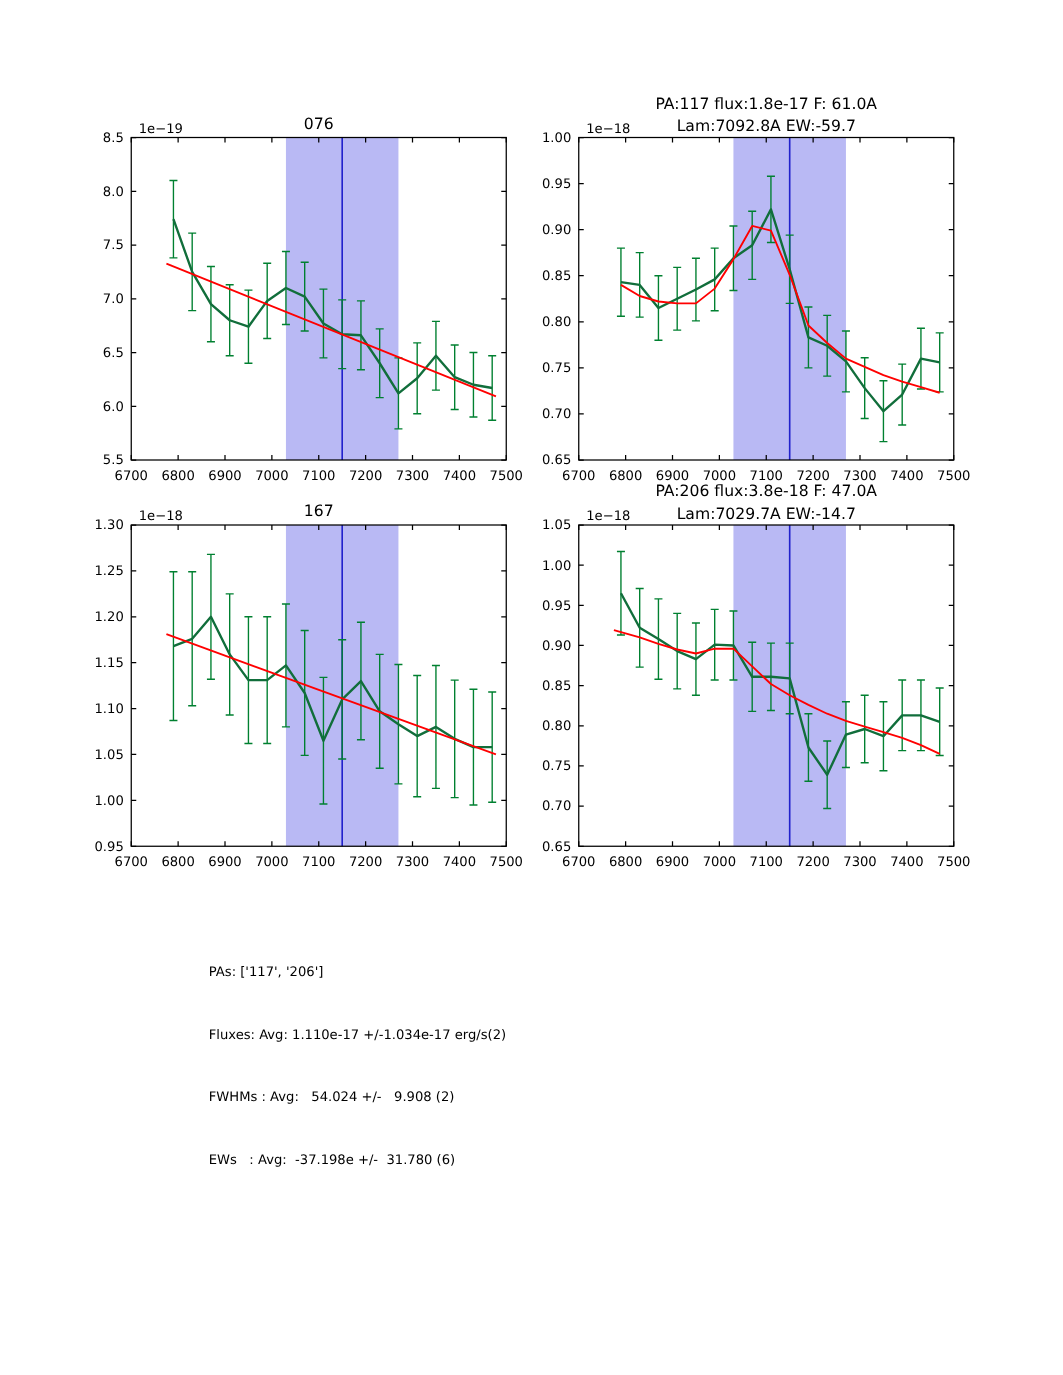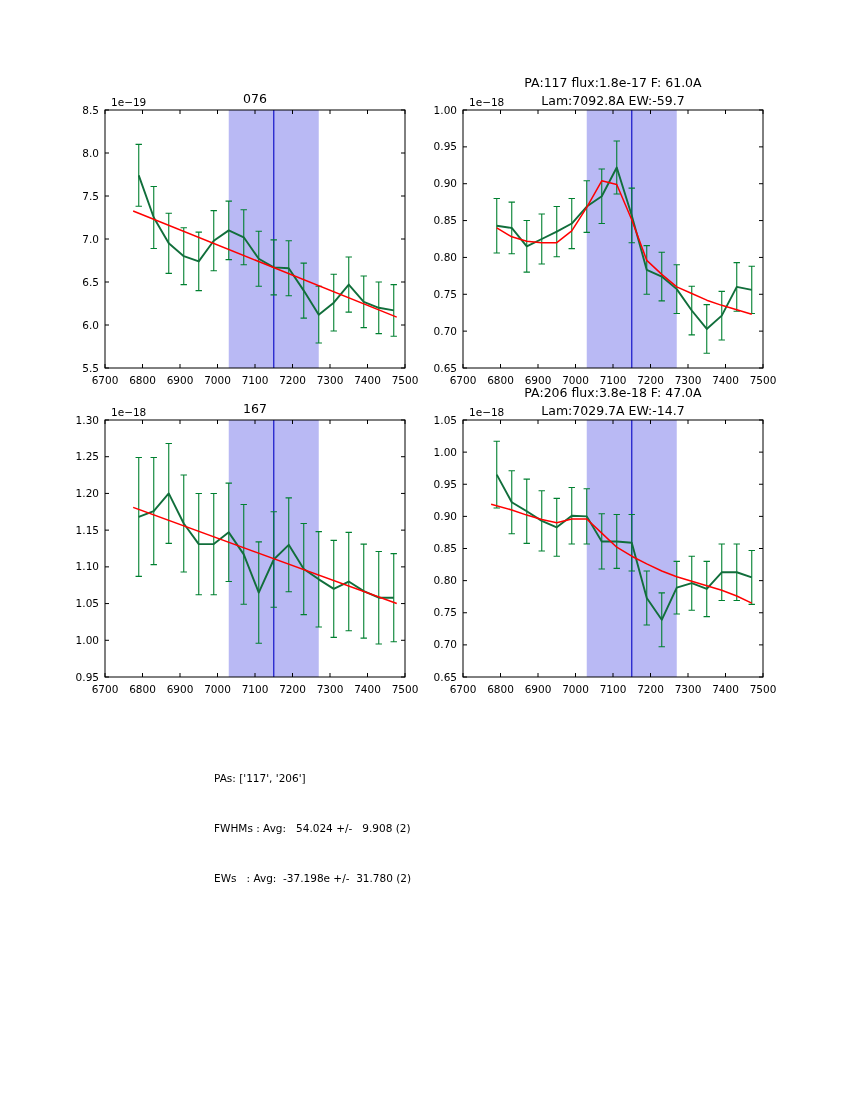--- a/index.html
+++ b/index.html
@@ -3,21 +3,21 @@
 <meta charset="utf-8">
 <style>
   html,body{margin:0;padding:0;background:#ffffff;}
   .page{position:relative;width:850px;height:1100px;background:#ffffff;overflow:hidden;
         font-family:"DejaVu Sans",sans-serif;}
   .subplot{position:absolute;}
   .subplot svg{display:block;}
   svg text{font-family:"DejaVu Sans",sans-serif;fill:#000000;}
   .summary{position:absolute;left:167px;top:741px;color:#000000;
            font-family:"DejaVu Sans",sans-serif;font-size:10.5px;white-space:pre;}
-  .sline{height:26px;line-height:26px;margin-left:47px;}
+  .sline{height:26px;line-height:26px;}
 </style>
 </head>
 <body>
 
 <div class="page">
   <div class="subplot" id="subplot-0" style="left: 45px; top: 60px;">
       <svg width="385" height="344" viewBox="0 0 385 344">
         <rect x="183.75" y="50" width="90" height="258" fill="#b9b9f4"></rect>
         <line x1="228.75" y1="50" x2="228.75" y2="308" stroke="#2121cc" stroke-width="1.3"></line>
         <path d="M90.55 84.4H96.95M93.75 84.4V146.32M90.55 146.32H96.95M105.55 126.54H111.95M108.75 126.54V188.46M105.55 188.46H111.95M120.55 153.2H126.95M123.75 153.2V213.4M120.55 213.4H126.95M135.55 167.82H141.95M138.75 167.82V224.58M135.55 224.58H141.95M150.55 172.12H156.95M153.75 172.12V230.6M150.55 230.6H156.95M165.55 150.62H171.95M168.75 150.62V210.82M165.55 210.82H171.95M180.55 141.16H186.95M183.75 141.16V199.64M180.55 199.64H186.95M195.55 149.76H201.95M198.75 149.76V204.8M195.55 204.8H201.95M210.55 171.26H216.95M213.75 171.26V226.3M210.55 226.3H216.95M225.55 179.86H231.95M228.75 179.86V234.9M225.55 234.9H231.95M240.55 180.72H246.95M243.75 180.72V235.76M240.55 235.76H246.95M255.55 203.08H261.95M258.75 203.08V258.12M255.55 258.12H261.95M270.55 226.3H276.95M273.75 226.3V283.06M270.55 283.06H276.95M285.55 214.26H291.95M288.75 214.26V271.02M285.55 271.02H291.95M300.55 197.06H306.95M303.75 197.06V252.1M300.55 252.1H306.95M315.55 215.98H321.95M318.75 215.98V267.58M315.55 267.58H321.95M330.55 222H336.95M333.75 222V273.6M330.55 273.6H336.95M345.55 224.58H351.95M348.75 224.58V276.18M345.55 276.18H351.95" stroke="#008030" fill="none" stroke-width="1.1"></path>
@@ -142,16 +142,17 @@
           <text x="54" y="53.5" text-anchor="end" font-size="10.5">1.05</text>
         </g>
         <text x="66" y="46" font-size="10.5">1e−18</text>
         <text x="210" y="27" text-anchor="middle" font-size="12.5">PA:206 flux:3.8e-18 F: 47.0A</text>
         <text x="210" y="45" text-anchor="middle" font-size="12.5">Lam:7029.7A EW:-14.7</text>
       </svg>
     </div>
 
   <div class="summary">
     <div class="sline">PAs: ['117', '206']</div>
+    <div class="sline">Fluxes: Avg: 1.110e-17 +/-1.034e-17 erg/s(2)</div>
     <div class="sline">FWHMs : Avg:   54.024 +/-   9.908 (2)</div>
-    <div class="sline">EWs   : Avg:  -37.198e +/-  31.780 (2)</div>
+    <div class="sline">EWs   : Avg:  -37.198e +/-  31.780 (6)</div>
   </div>
 </div>
 
 </body></html>

